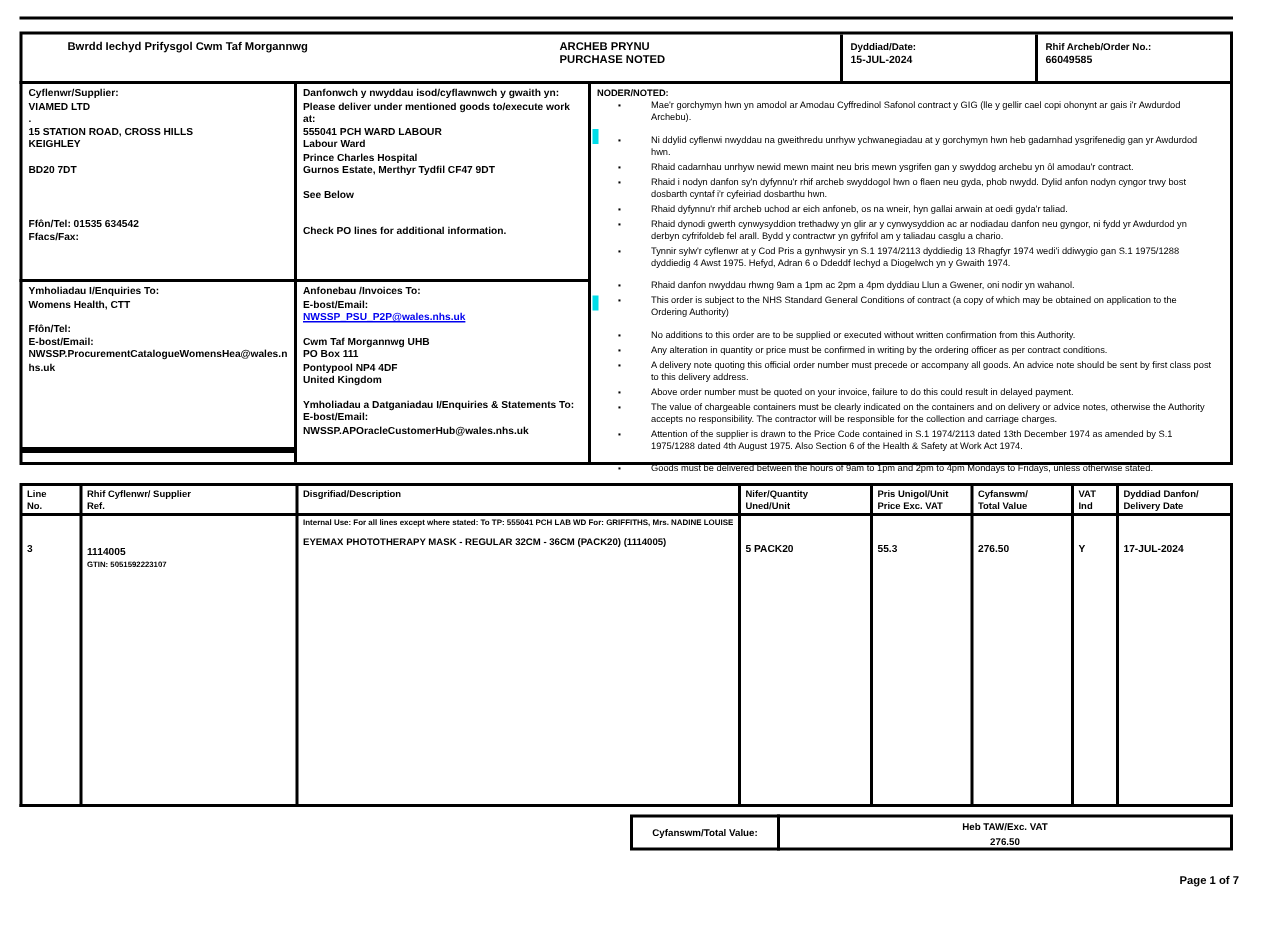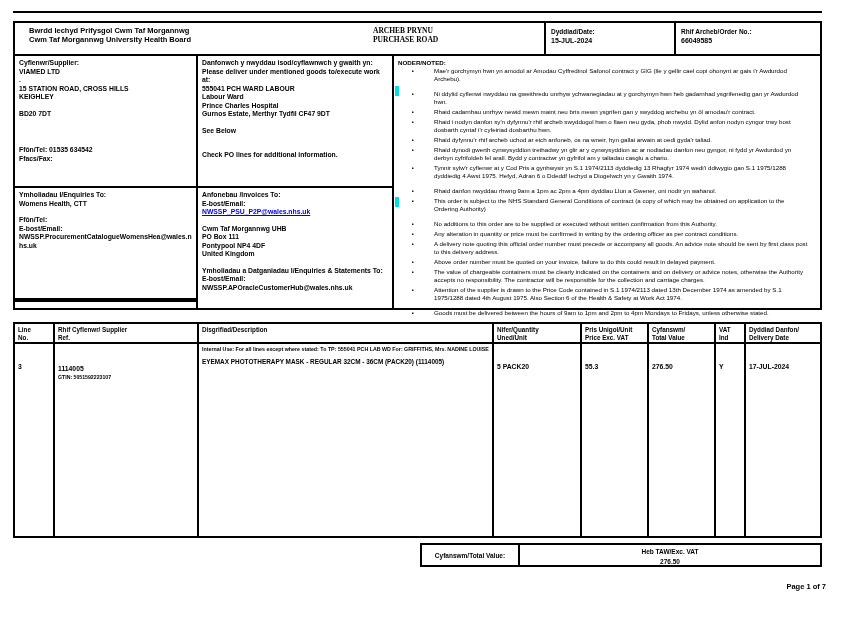--- a/index.html
+++ b/index.html
@@ -8,22 +8,22 @@
     font-family:"Liberation Sans",sans-serif;color:#000;overflow:hidden;
     -webkit-font-smoothing:none;
   }
   .abs{position:absolute;box-sizing:border-box;}
   .b{font-weight:bold;}
   .pre{white-space:pre-line;}
   .bx{border:2px solid #000;}
   
   .topline{left:13px;top:11px;width:809px;height:0;border-top:2px solid #000;}
   .header-box{left:13px;top:21px;width:809px;height:35px;display:flex;}
-  .hcell1{width:515px;position:relative;padding:3px 0 0 14px;font-size:7.5px;line-height:9px;}
-  .doc-title{position:absolute;left:358px;top:3px;font-size:7.5px;line-height:9px;font-family:Liberation Serif, serif;}
+  .hcell1{width:515px;position:relative;padding:3px 0 0 30px;font-size:7.5px;line-height:9px;}
+  .doc-title{position:absolute;left:358px;top:3px;font-size:7.5px;line-height:9px;}
   .hcell2{width:118px;border-left:2px solid #000;padding:4px 5px;font-size:6.5px;line-height:9px;}
   .hcell3{flex:1;border-left:2px solid #000;padding:4px 5px;font-size:6.5px;line-height:9px;}
   .hval{font-size:7px;}
   
   .supplier-box{left:13px;top:54px;width:185px;height:134px;padding:3px 4px;font-size:6.8px;line-height:8.5px;}
   .deliver-box{left:196px;top:54px;width:198px;height:134px;padding:3px 4px;font-size:6.8px;line-height:8.5px;}
   .enquiries-box{left:13px;top:186px;width:185px;height:114px;padding:3px 4px;font-size:6.8px;line-height:8.5px;}
   .invoices-box{left:196px;top:186px;width:198px;height:124px;padding:3px 4px;font-size:6.8px;line-height:8.5px;}
   .strip-box{left:13px;top:300px;width:185px;height:10px;}
   .notes-box{left:392px;top:54px;width:430px;height:256px;padding:3px 4px;font-size:6.2px;line-height:8px;} .gap8{height:8px;} .gap16{height:16px;} .gap28{height:28px;}
@@ -57,24 +57,23 @@
 </head>
 <body>
 
 <div class="page">
 
   <div class="abs topline"></div>
 
   <div class="abs bx header-box">
     <div class="hcell1">
       <div class="b">Bwrdd Iechyd Prifysgol Cwm Taf Morgannwg</div>
-      <div class="b">Cwm Taf Morgannwg University Health Board</div>
       <div class="doc-title">
         <div class="b">ARCHEB PRYNU</div>
-        <div class="b">PURCHASE ROAD</div>
+        <div class="b">PURCHASE NOTED</div>
       </div>
     </div>
     <div class="hcell2">
       <div class="b">Dyddiad/Date:</div>
       <div class="b hval">15-JUL-2024</div>
     </div>
     <div class="hcell3">
       <div class="b">Rhif Archeb/Order No.:</div>
       <div class="b hval">66049585</div>
     </div>

